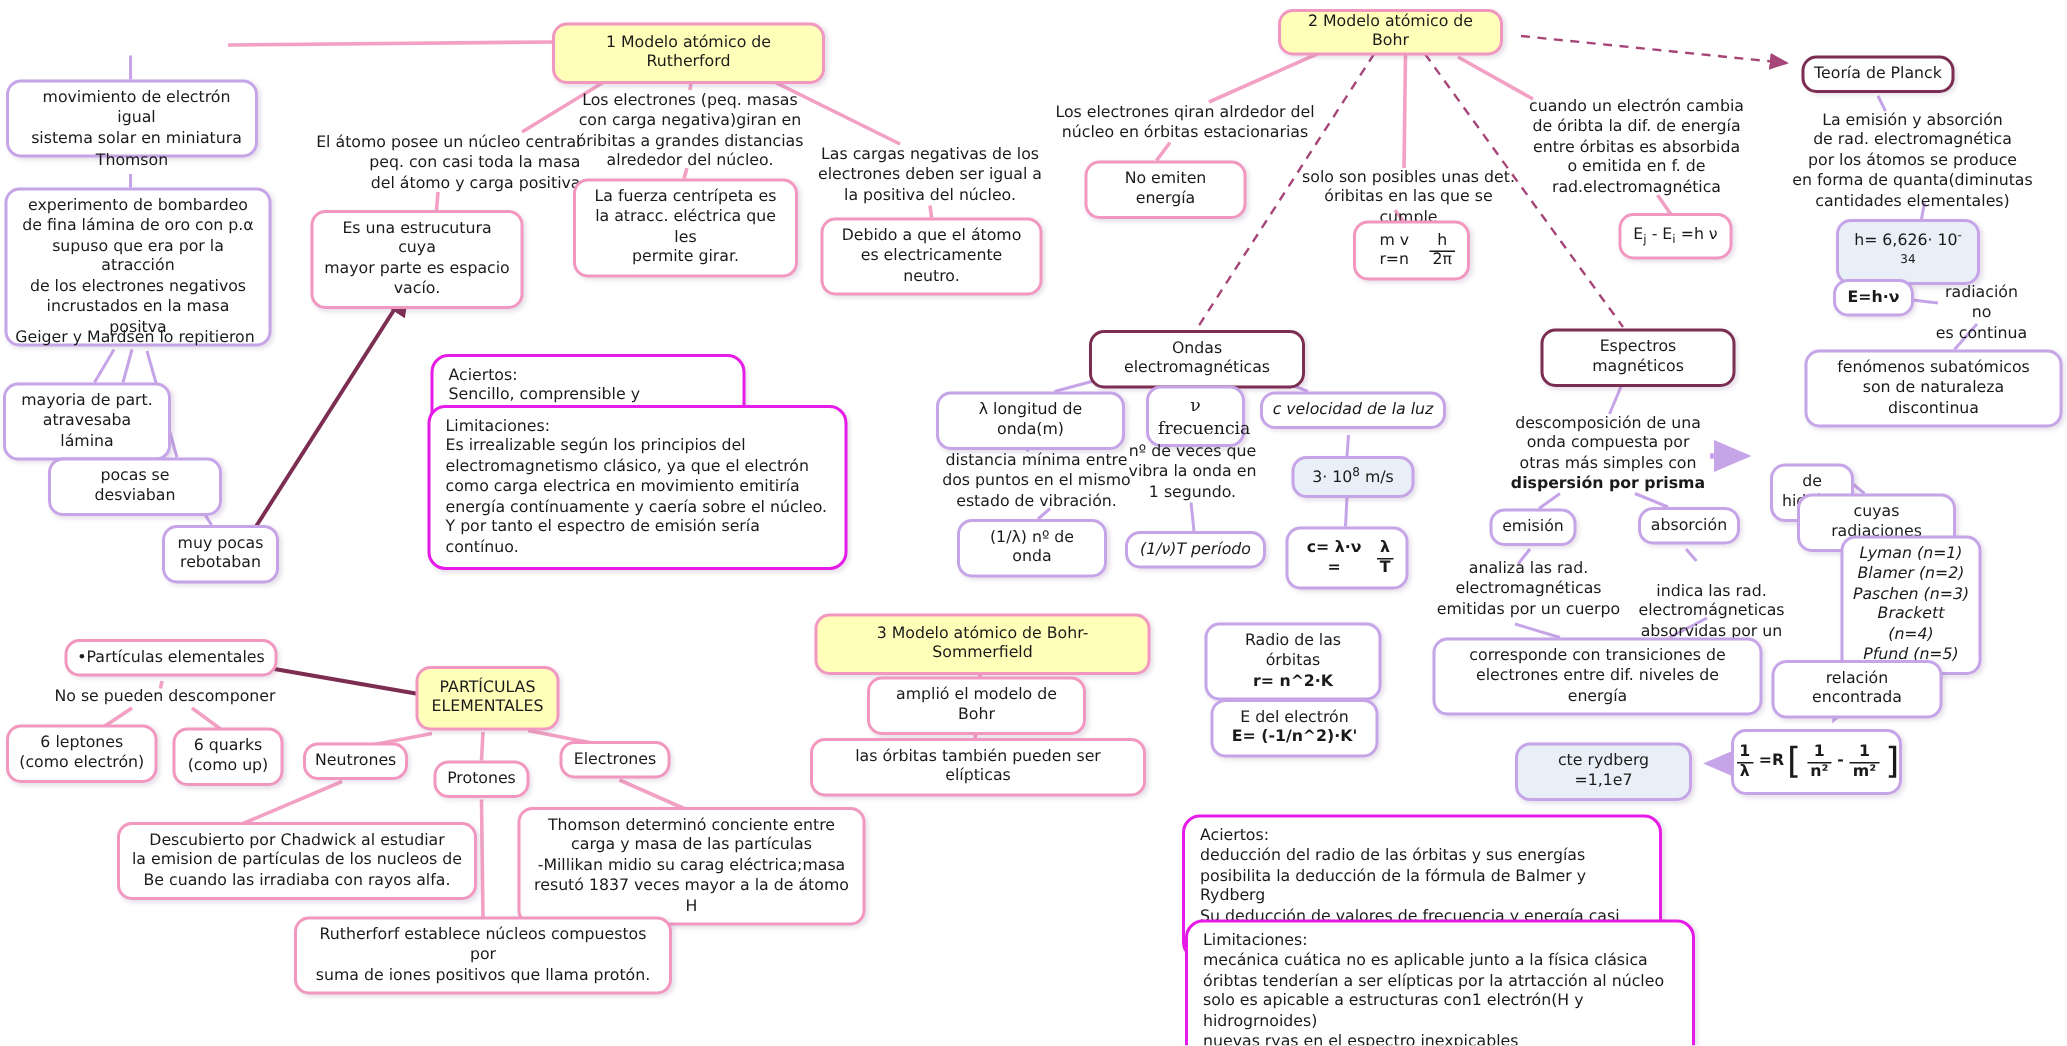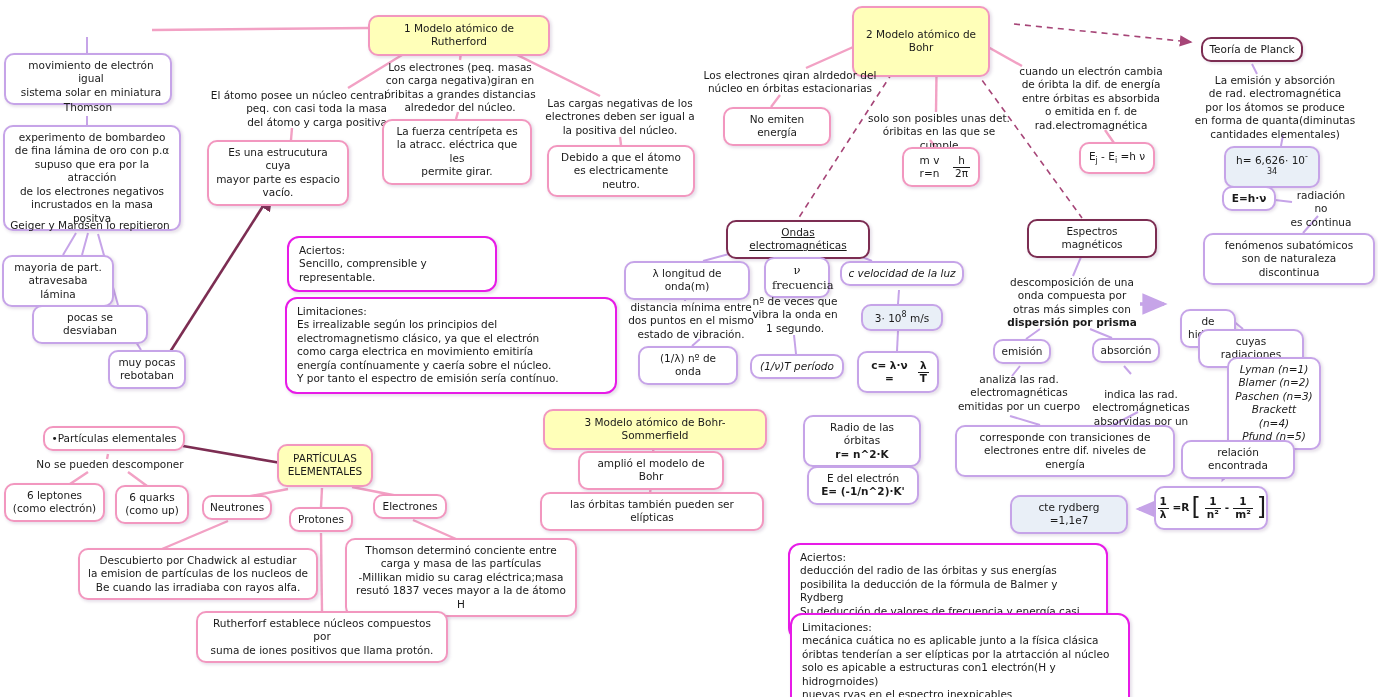--- a/index.html
+++ b/index.html
@@ -116,21 +116,21 @@
     </g>
     <g stroke="#C6A4E8" stroke-width="3.6">
       <line x1="1140" y1="304" x2="1164" y2="304" marker-end="url(#arrL)"></line>
       <line x1="1229" y1="466" x2="1223" y2="479" marker-end="url(#arrL)"></line>
       <line x1="1152" y1="509" x2="1139" y2="509" marker-end="url(#arrL)"></line>
     </g>
   </svg>
 
   <div class="node plain" style="left:30px;top:21px;width:126px;margin-top:42px;">Perrin y Nagaoka</div>
   <div class="node box b-pink f-yellow" style="left:368px;top:15px;width:182px;padding:5px 8px;">1 Modelo atómico de Rutherford</div>
-  <div class="node box b-pink f-yellow" style="left:852px;top:6px;width:138px;padding:20px 8px;">2 Modelo atómico de Bohr</div>
+  <div class="node box b-pink f-yellow" style="left:852px;top:6px;width:150px;padding:0 8px;">2 Modelo atómico de Bohr</div>
   <div class="node box b-maroon" style="left:1201px;top:37px;width:102px;">Teoría de Planck</div>
 
   <div class="node box b-lav ml" style="left:4px;top:53px;width:168px;padding-left:12px;">movimiento de electrón igual
 sistema solar en miniatura</div>
   <div class="node plain" style="left:57px;top:101px;width:62px;">Thomson</div>
   <div class="node box b-lav ml" style="left:3px;top:125px;width:178px;">experimento de bombardeo
 de fina lámina de oro con p.α
 supuso que era por la atracción
 de los electrones negativos
 incrustados en la masa positva</div>
@@ -154,21 +154,21 @@
 la atracc. eléctrica que les
 permite girar.</div>
   <div class="node plain ml" style="left:542px;top:97px;width:156px;">Las cargas negativas de los
 electrones deben ser igual a
 la positiva del núcleo.</div>
   <div class="node box b-pink ml" style="left:547px;top:145px;width:148px;">Debido a que el átomo
 es electricamente neutro.</div>
 
   <div class="node box b-magenta ml" style="left:287px;top:236px;width:210px;"><span>Aciertos:</span>
 <span>Sencillo, comprensible y representable.</span></div>
-  <div class="node box b-magenta ml" style="left:285px;top:297px;width:332px;"><span>Limitaciones:</span>
+  <div class="node box b-magenta ml" style="left:285px;top:270px;width:280px;"><span>Limitaciones:</span>
 <span>Es irrealizable según los principios del
 electromagnetismo clásico, ya que el electrón
 como carga electrica en movimiento emitiría
 energía contínuamente y caería sobre el núcleo.
 Y por tanto el espectro de emisión sería contínuo.</span></div>
 
   <div class="node plain ml" style="left:702px;top:69px;width:176px;">Los electrones qiran alrdedor del
 núcleo en órbitas estacionarias</div>
   <div class="node box b-pink" style="left:723px;top:107px;width:108px;">No emiten energía</div>
   <div class="node plain ml" style="left:862px;top:112px;width:154px;">solo son posibles unas det.
@@ -192,21 +192,21 @@
 por los átomos se produce
 en forma de quanta(diminutas
 cantidades elementales)</div>
   <div class="node box b-lav f-blue" style="left:1224px;top:146px;width:96px;"><span>h= 6,626· 10</span><sup>-34</sup></div>
   <div class="node box b-lav bold" style="left:1222px;top:186px;width:54px;">E=h·ν</div>
   <div class="node plain ml" style="left:1289px;top:189px;width:64px;">radiación no
 es continua</div>
   <div class="node box b-lav ml" style="left:1203px;top:233px;width:172px;">fenómenos subatómicos
 son de naturaleza discontinua</div>
 
-  <div class="node box b-maroon" style="left:726px;top:220px;width:144px;text-decoration:underline;">Ondas electromagnéticas</div>
+  <div class="node box b-maroon" style="left:726px;top:220px;width:144px;">Ondas electromagnéticas</div>
   <div class="node box b-lav" style="left:624px;top:261px;width:126px;">λ longitud de onda(m)</div>
   <div class="node box b-lav serif" style="left:764px;top:257px;width:66px;">ν frecuencia</div>
   <div class="node box b-lav ital" style="left:840px;top:261px;width:124px;">c velocidad de la luz</div>
   <div class="node plain ml" style="left:625px;top:301px;width:132px;">distancia mínima entre
 dos puntos en el mismo
 estado de vibración.</div>
   <div class="node plain ml" style="left:750px;top:295px;width:90px;">nº de veces que
 vibra la onda en
 1 segundo.</div>
   <div class="node box b-lav f-blue" style="left:861px;top:304px;width:82px;"><span>3· 10</span><sup>8</sup><span> m/s</span></div>

